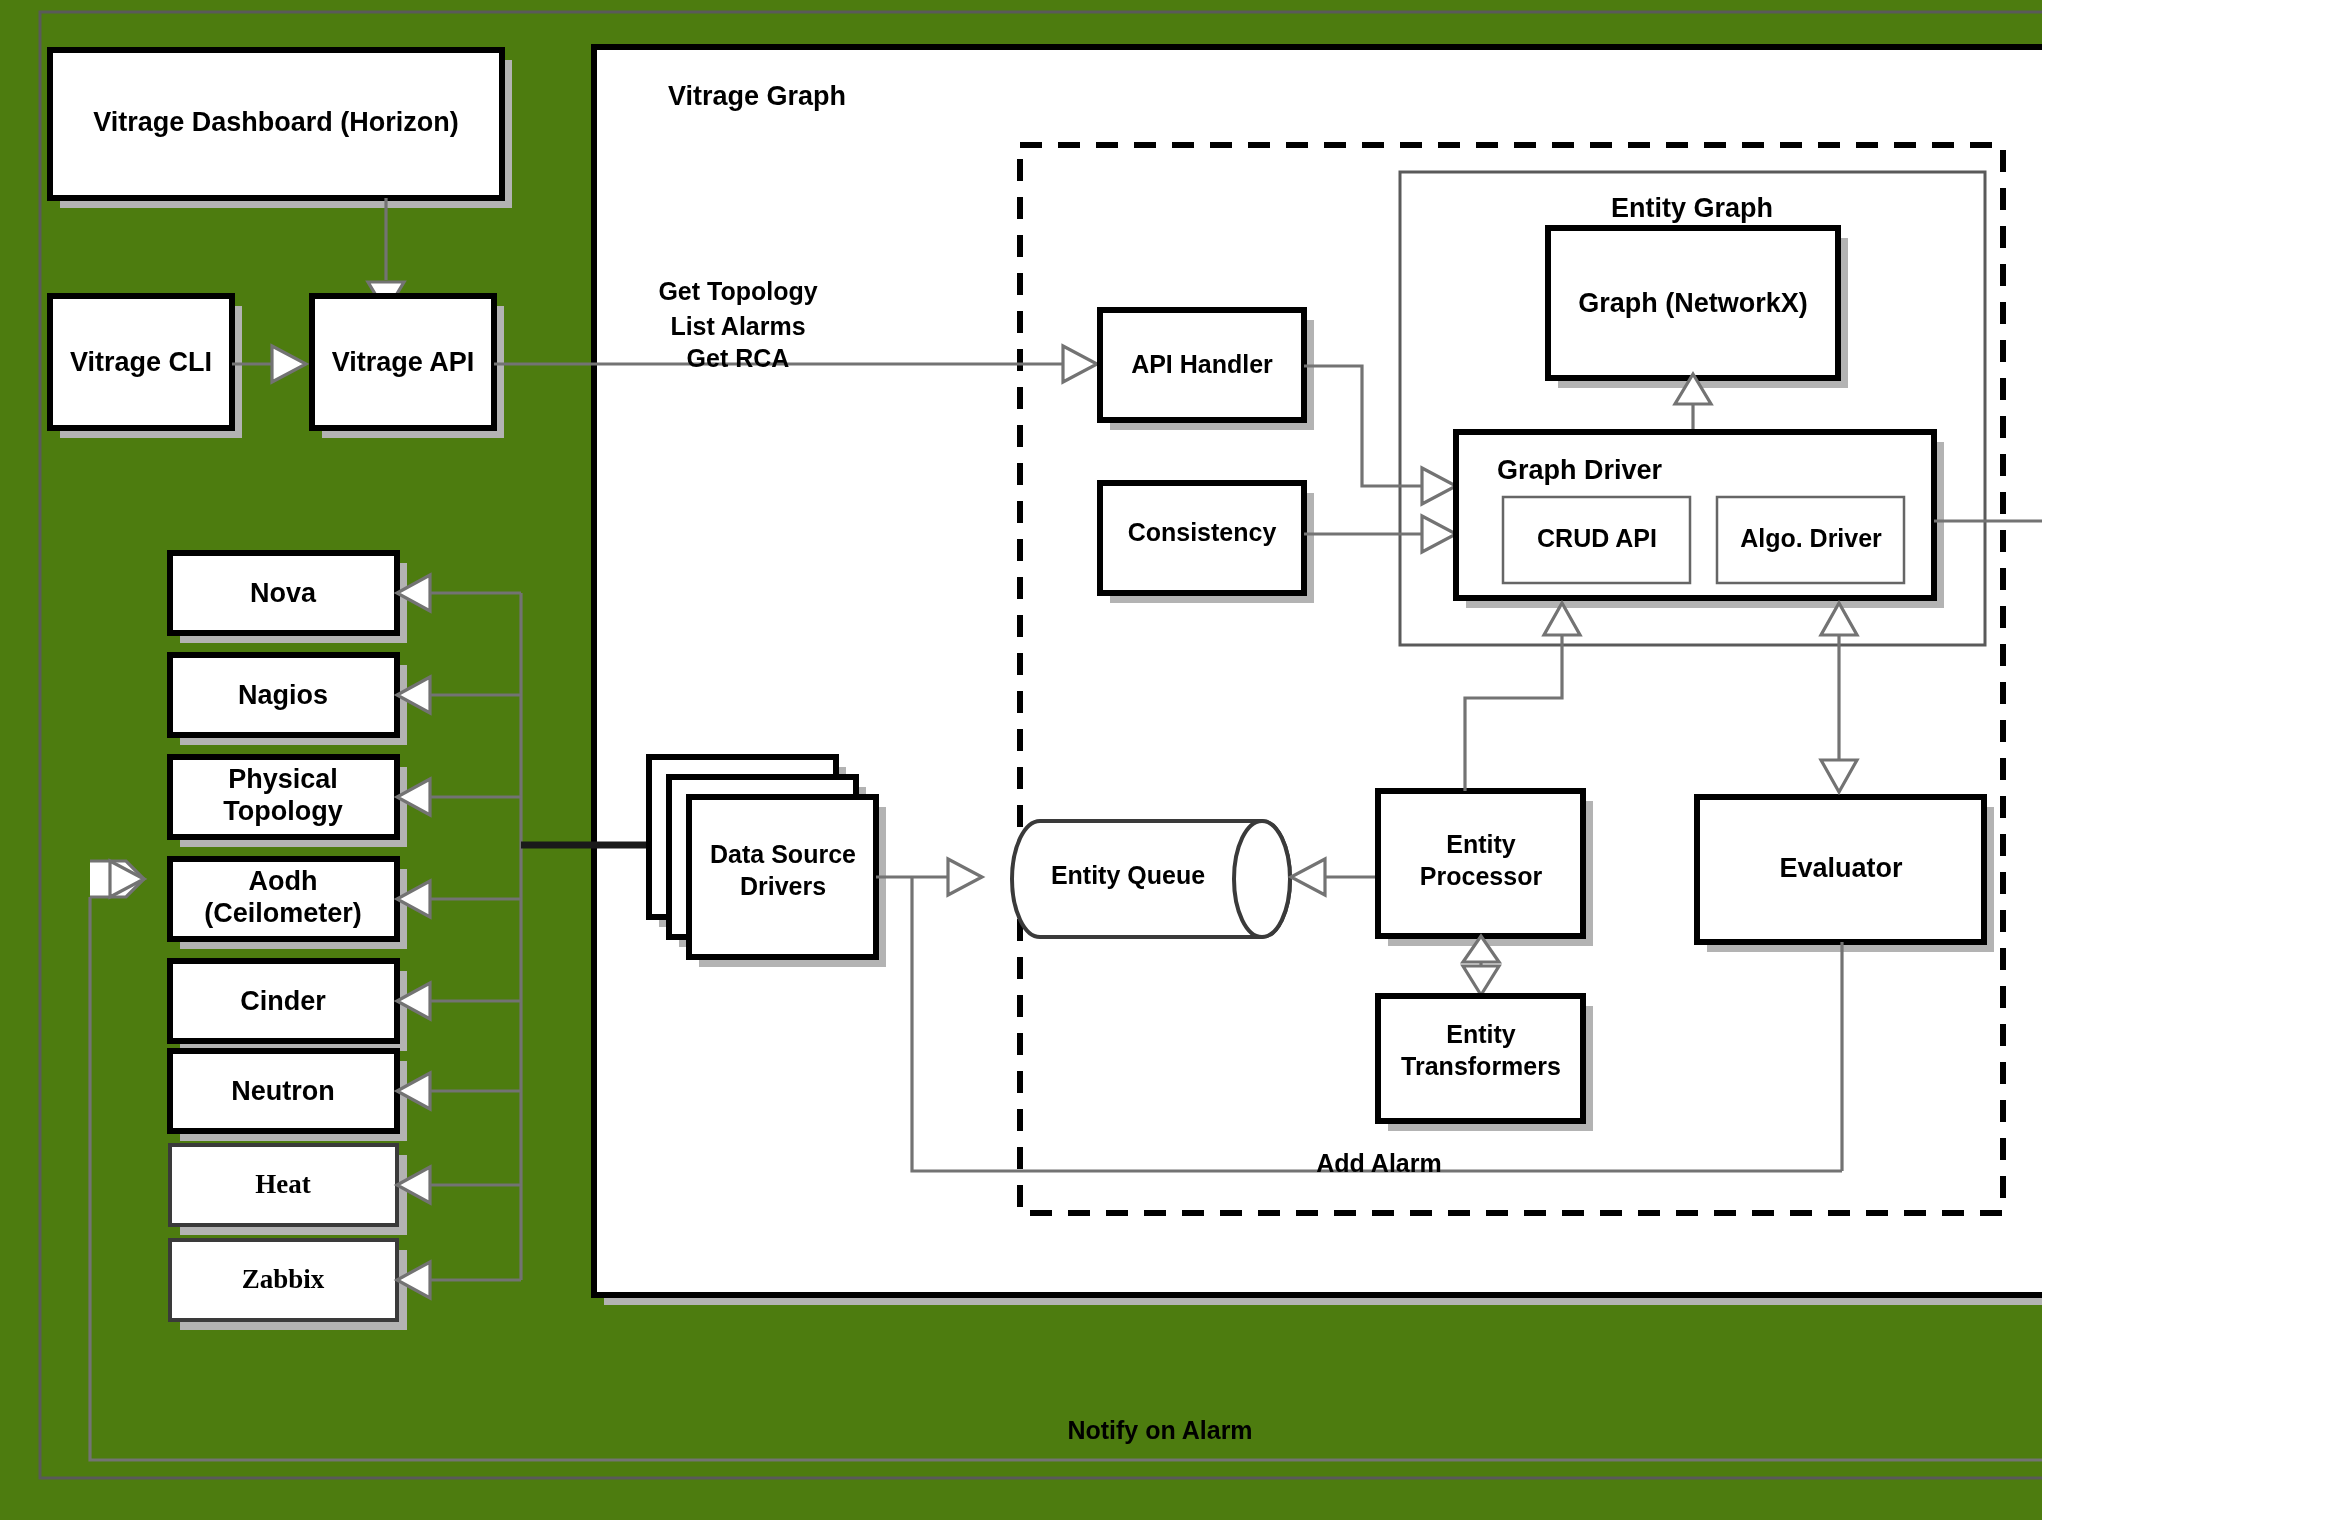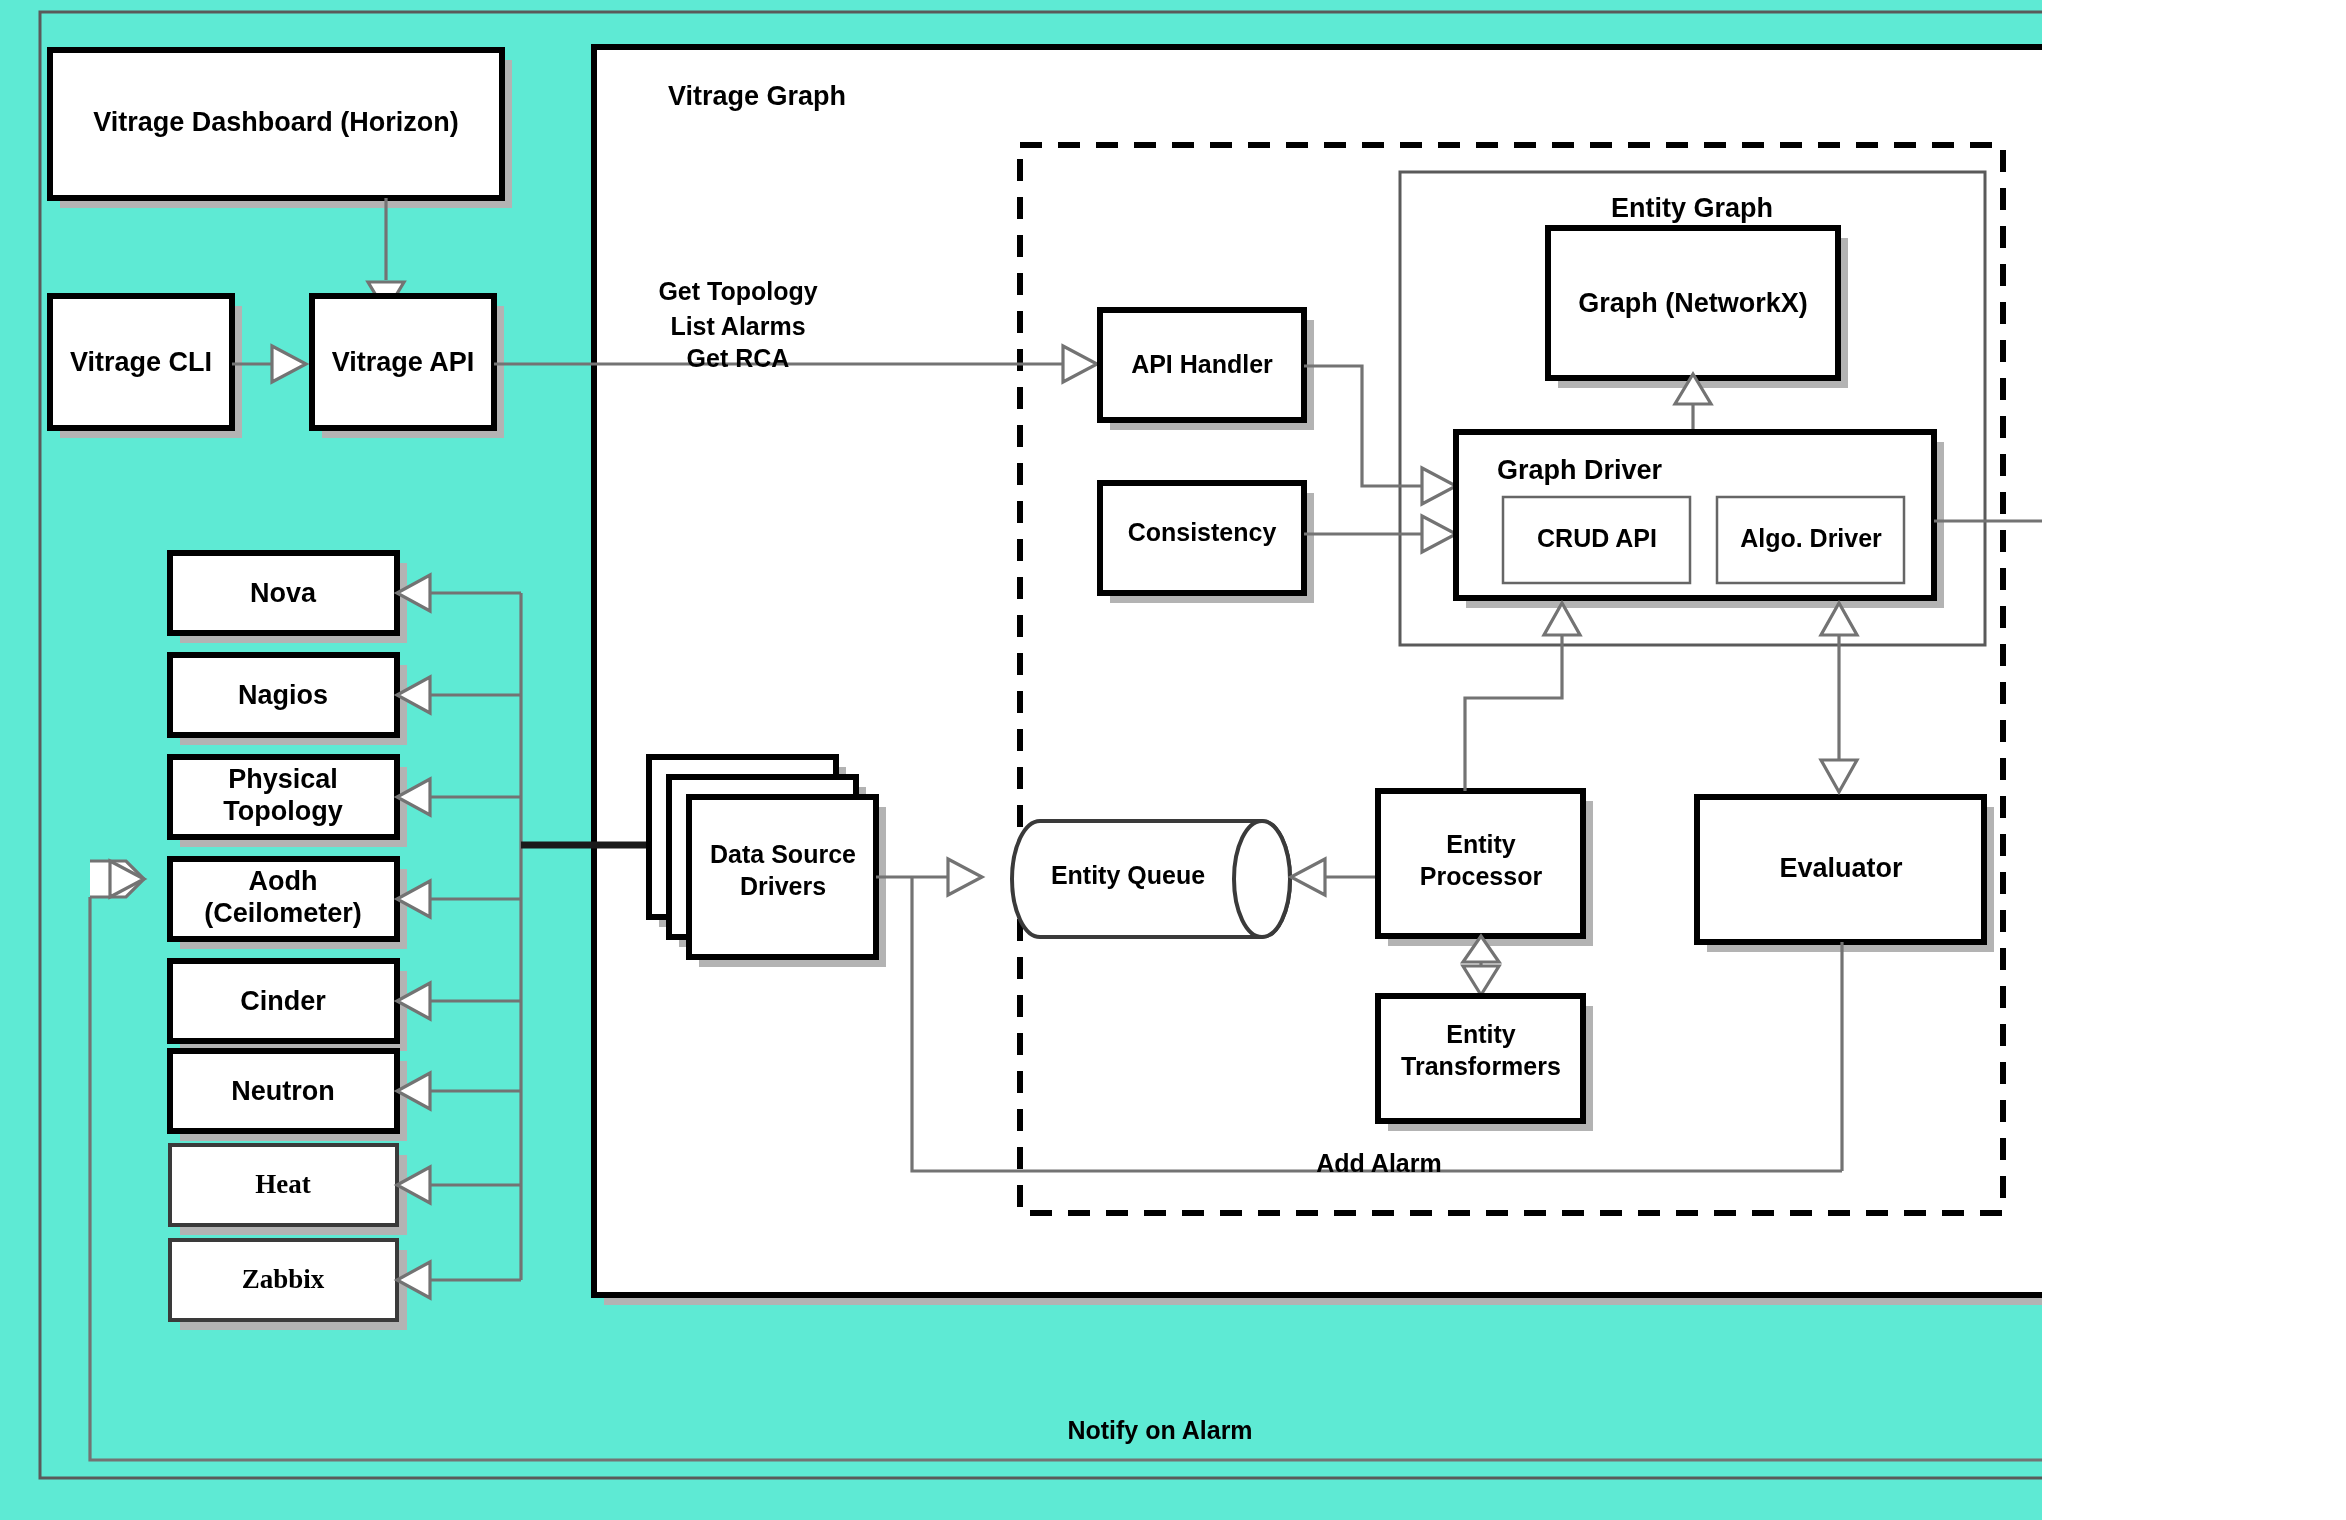--- a/index.html
+++ b/index.html
@@ -4,21 +4,21 @@
 <style>
   html, body {
     margin: 0;
     padding: 0;
     background: #ffffff;
   }
   #canvas {
     position: relative;
     width: 2042px;
     height: 1520px;
-    background: #5eead4;
+    background: #4d7c0f;
     font-family: "Liberation Sans", sans-serif;
     overflow: hidden;
   }
   svg#diagram {
     position: absolute;
     left: 0;
     top: 0;
     width: 2346px;
     height: 1520px;
   }

